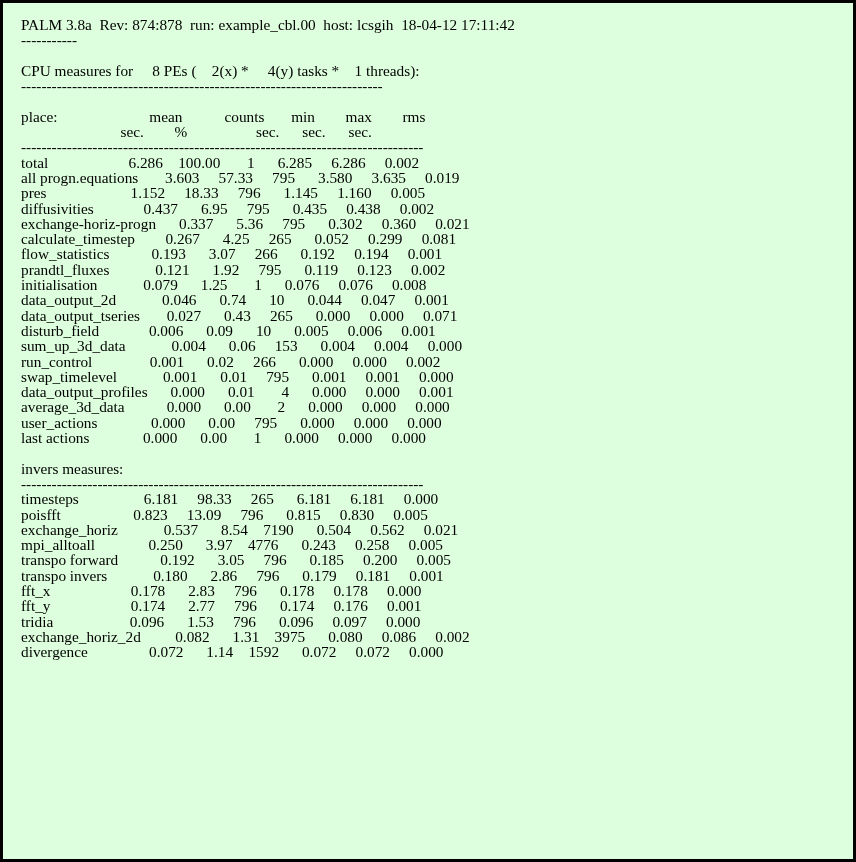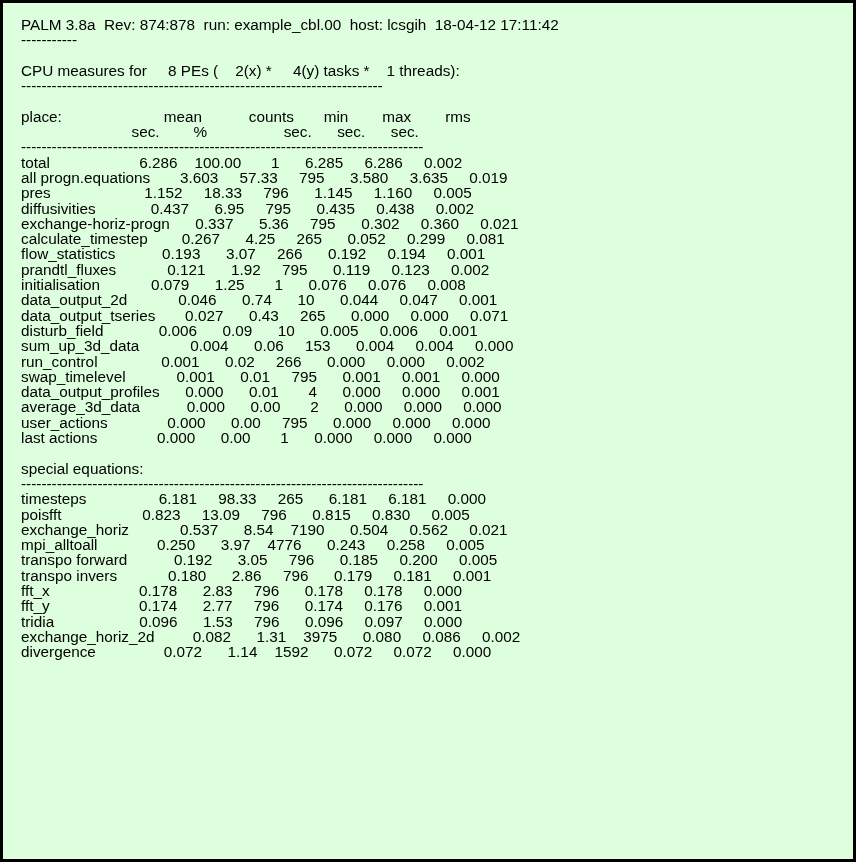--- a/index.html
+++ b/index.html
@@ -1,17 +1,17 @@
 <!DOCTYPE html>
 <html><head>
 <meta charset="utf-8">
 <style>
   body { margin:0; padding:0; }
   .frame { box-sizing:border-box; width:856px; height:862px; border:3px solid #000;
-           background:#ddffdd; padding:14px 18px; font-family:Liberation Sans, sans-serif;
+           background:#ddffdd; padding:14px 18px; font-family:Liberation Serif, serif;
            font-size:15.3px; line-height:1.0; color:#000; white-space:pre; overflow:hidden; }
 </style>
 </head>
 <body>
 
 <div class="frame"><span id="header-line">PALM 3.8a  Rev: 874:878  run: example_cbl.00  host: lcsgih  18-04-12 17:11:42</span>
 <span>-----------</span>
 
 <span id="cpu-line">CPU measures for     8 PEs (    2(x) *     4(y) tasks *    1 threads):</span>
 <span>-----------------------------------------------------------------------</span>
@@ -32,21 +32,21 @@
 data_output_tseries       0.027      0.43     265      0.000     0.000     0.071
 disturb_field             0.006      0.09      10      0.005     0.006     0.001
 sum_up_3d_data            0.004      0.06     153      0.004     0.004     0.000
 run_control               0.001      0.02     266      0.000     0.000     0.002
 swap_timelevel            0.001      0.01     795      0.001     0.001     0.000
 data_output_profiles      0.000      0.01       4      0.000     0.000     0.001
 average_3d_data           0.000      0.00       2      0.000     0.000     0.000
 user_actions              0.000      0.00     795      0.000     0.000     0.000
 last actions              0.000      0.00       1      0.000     0.000     0.000</span>
 
-<span>special equations:</span>
+<span>invers measures:</span>
 <span>-------------------------------------------------------------------------------</span>
 <span id="special-rows">timesteps                 6.181     98.33     265      6.181     6.181     0.000
 poisfft                   0.823     13.09     796      0.815     0.830     0.005
 exchange_horiz            0.537      8.54    7190      0.504     0.562     0.021
 mpi_alltoall              0.250      3.97    4776      0.243     0.258     0.005
 transpo forward           0.192      3.05     796      0.185     0.200     0.005
 transpo invers            0.180      2.86     796      0.179     0.181     0.001
 fft_x                     0.178      2.83     796      0.178     0.178     0.000
 fft_y                     0.174      2.77     796      0.174     0.176     0.001
 tridia                    0.096      1.53     796      0.096     0.097     0.000

